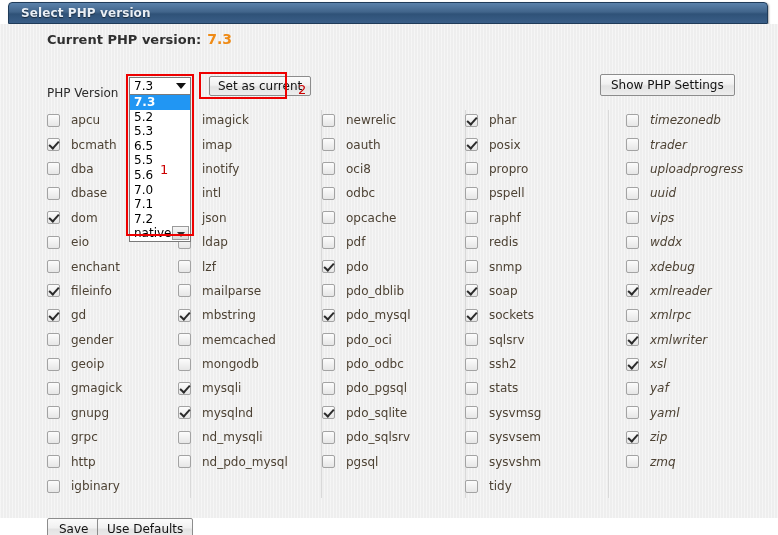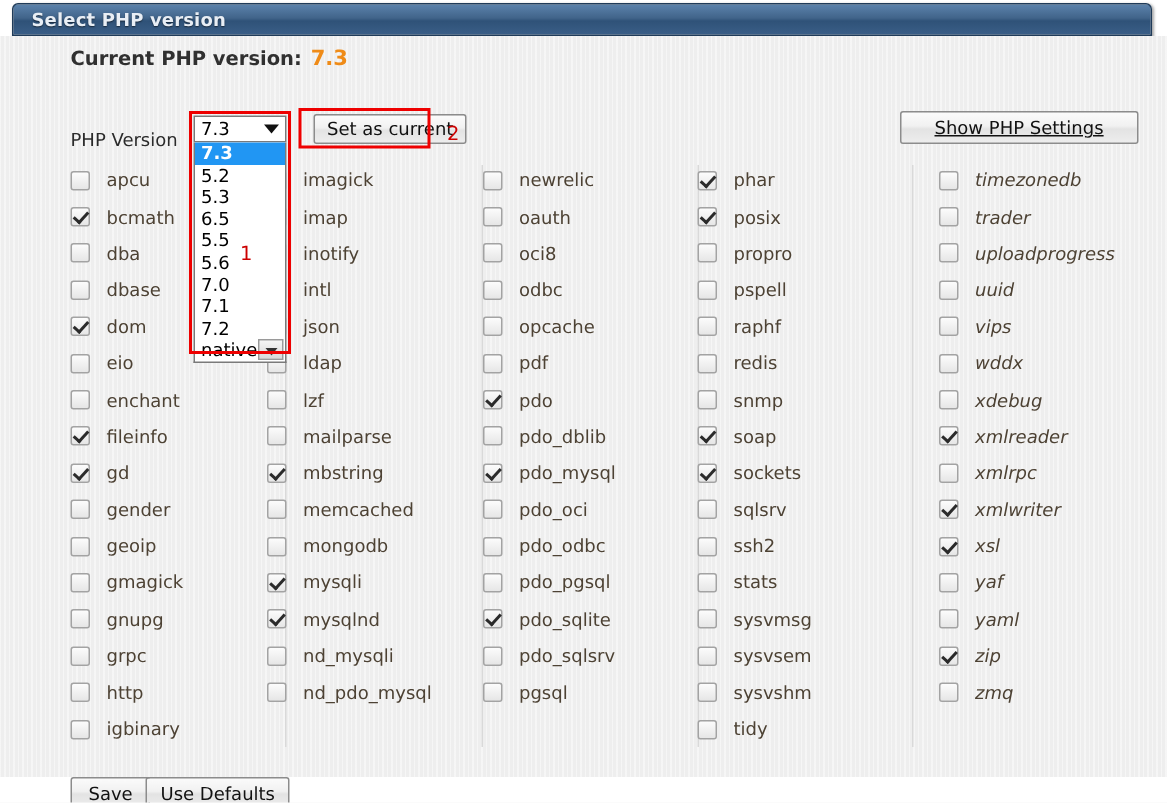--- a/index.html
+++ b/index.html
@@ -170,21 +170,21 @@
     font-family: "DejaVu Sans", "Liberation Sans", sans-serif;
     box-sizing: border-box;
     text-align: center;
     cursor: pointer;
     padding: 0;
     line-height: 1;
     white-space: nowrap;
   }
 
   #btn-set-current { left: 209px; top: 52px; height: 20px; padding: 0 8px; }
-  #btn-show-settings { left: 600px; top: 50px; height: 22px; padding: 0 22px; text-decoration: underline; }
+  #btn-show-settings { left: 600px; top: 50px; height: 22px; padding: 0 10px; }
   #btn-save { left: 47px; top: 494px; height: 21px; padding: 0 11px; }
   #btn-use-defaults { left: 97px; top: 494px; height: 21px; padding: 0 9px; }
 
   
   .annot-box {
     position: absolute;
     border: 2px solid #ee0000;
     box-sizing: border-box;
     pointer-events: none;
     z-index: 50;

